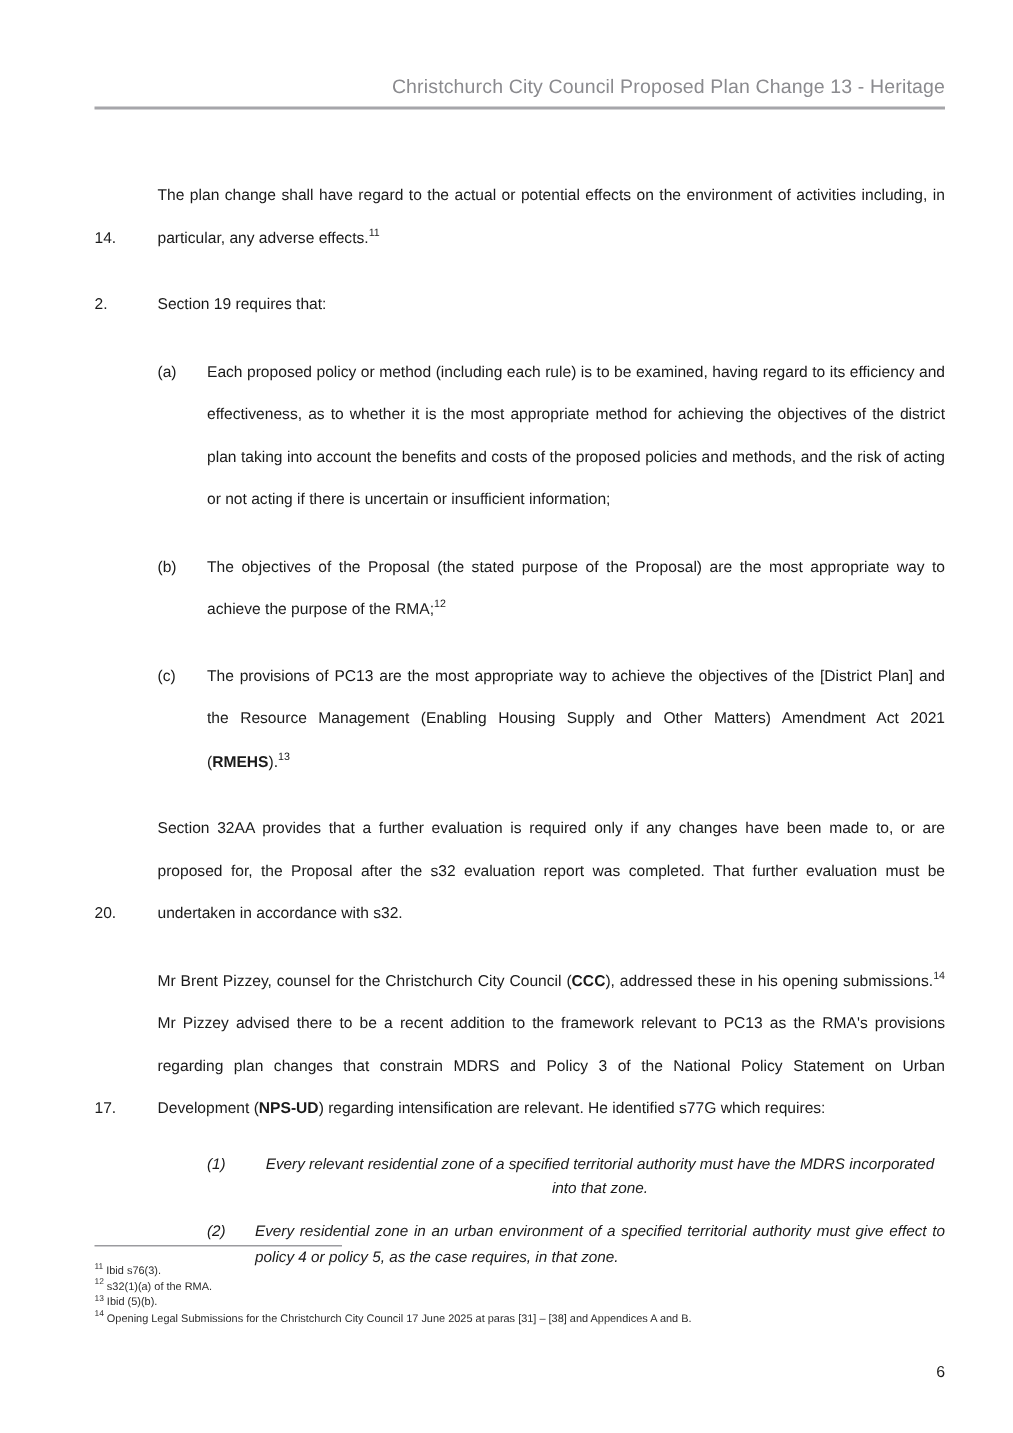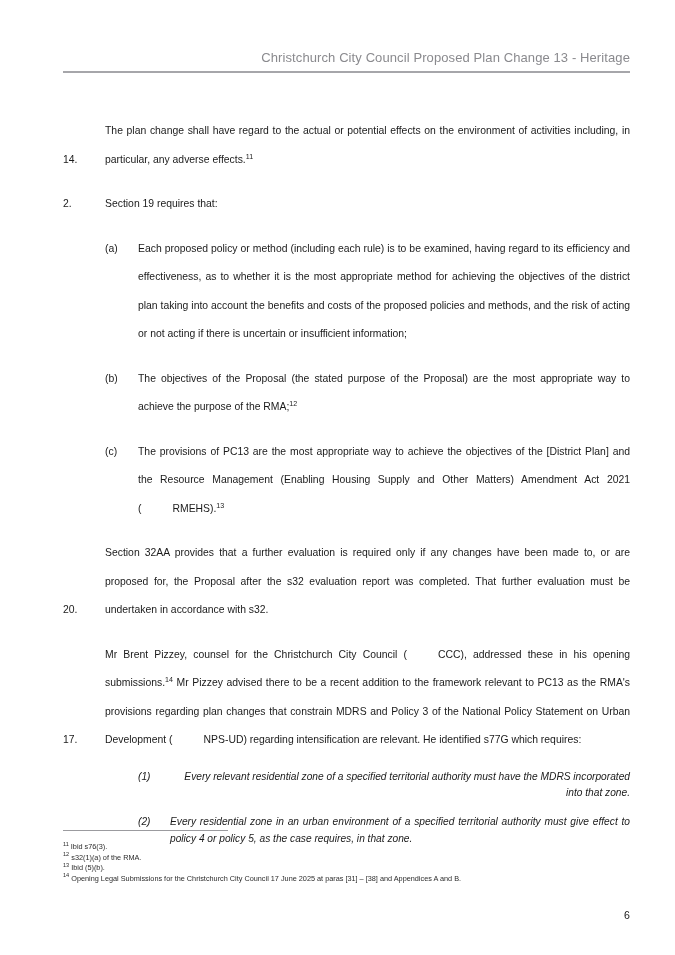--- a/index.html
+++ b/index.html
@@ -109,21 +109,21 @@
     font-style: italic;
   }
 
   .tight { margin-bottom: 14px; }
 
   sup.fn {
     font-size: 7.1px;
     vertical-align: super;
     line-height: 0;
   }
-  b, .bold { font-weight: normal; margin-left: 31px; }
+  b, .bold { font-weight: bold; }
 
   
   .footnotes {
     position: absolute;
     left: 63px;
     top: 830px;
     width: 567px;
   }
   .footnote-rule {
     width: 165px;
@@ -195,21 +195,21 @@
       <span class="ptext">Section 32AA provides that a further evaluation is required only if any changes have been made to, or are proposed for, the Proposal after the s32 evaluation report was completed.  That further evaluation must be undertaken in accordance with s32.</span>
     </div>
 
     <div class="para tight">
       <span class="marker">17.</span>
       <span class="ptext"><span>Mr Brent Pizzey, counsel for the Christchurch City Council (</span><b>CCC</b><span>), addressed these in his opening submissions.</span><sup class="fn">14</sup><span>  Mr Pizzey advised there to be a recent addition to the framework relevant to PC13 as the RMA's provisions regarding plan changes that constrain MDRS and Policy 3 of the National Policy Statement on Urban Development (</span><b>NPS-UD</b><span>) regarding intensification are relevant.  He identified s77G which requires:</span></span>
     </div>
 
     <div class="quote-item">
       <span class="marker">(1)</span>
-      <span class="ptext" style="text-align:right">Every relevant residential zone of a specified territorial authority must have the MDRS incorporated into that zone.</span>
+      <span class="ptext" style="text-align:center">Every relevant residential zone of a specified territorial authority must have the MDRS incorporated into that zone.</span>
     </div>
 
     <div class="quote-item">
       <span class="marker">(2)</span>
       <span class="ptext">Every residential zone in an urban environment of a specified territorial authority must give effect to policy 4 or policy 5, as the case requires, in that zone.</span>
     </div>
 
 
   </div>
 

